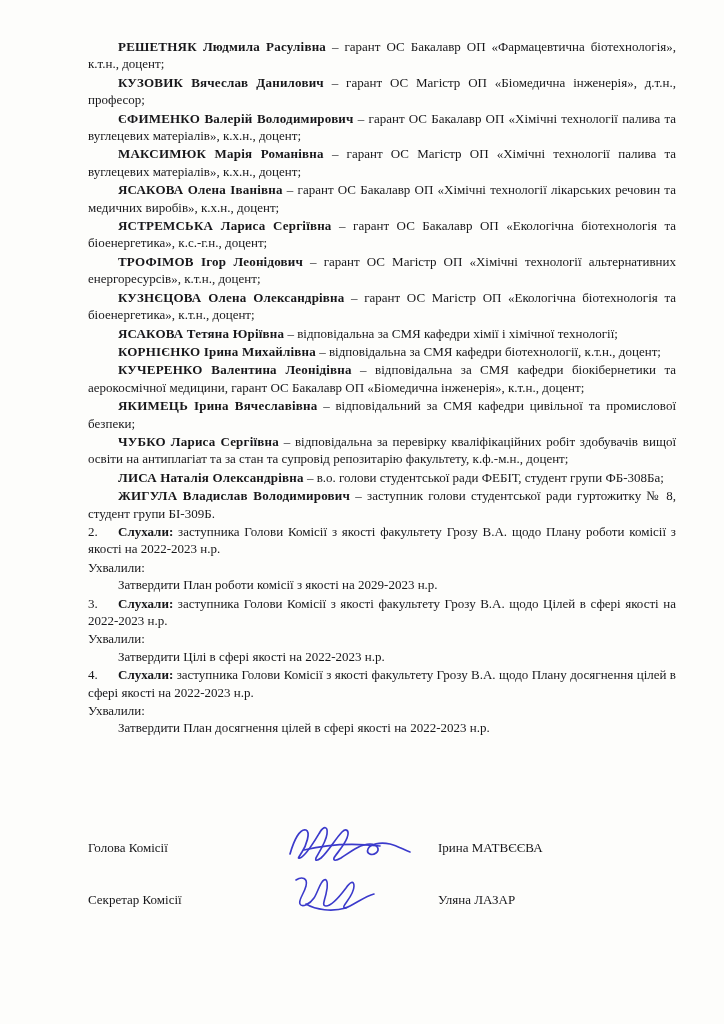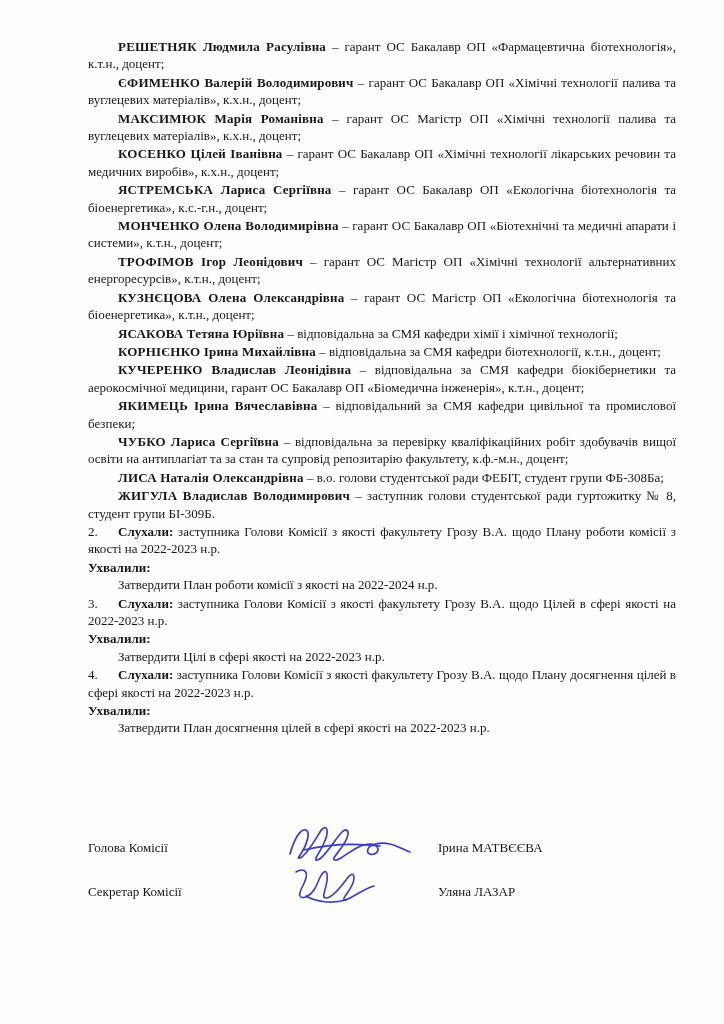--- a/index.html
+++ b/index.html
@@ -57,21 +57,21 @@
     font-weight: normal;
   }
   .item .body {
     display: block;
     text-indent: 30px;
   }
   .lbl {
     font-weight: bold;
   }
   .uhval {
-    font-weight: bold;
+    font-weight: normal;
     font-size: 13.0px;
     line-height: 17.4px;
     margin: 0;
     text-indent: 0;
   }
   .resolution {
     font-size: 13.0px;
     line-height: 17.4px;
     margin: 0 0 1px 0;
     text-indent: 30px;
@@ -106,41 +106,41 @@
   .sig svg { display: block; }
 </style>
 </head>
 <body>
 
 <div class="page">
 
   <div class="content">
 
     <p class="para"><b class="nm">РЕШЕТНЯК Людмила Расулівна</b><span> – гарант ОС Бакалавр ОП «Фармацевтична біотехнологія», к.т.н., доцент;</span></p>
+    <p class="para"><b class="nm">КУЗОВИК Вячеслав Данилович</b><span> – гарант ОС Магістр ОП «Біомедична інженерія», д.т.н., професор;</span></p>
     <p class="para"><b class="nm">ЄФИМЕНКО Валерій Володимирович</b><span> – гарант ОС Бакалавр ОП «Хімічні технології палива та вуглецевих матеріалів», к.х.н., доцент;</span></p>
     <p class="para"><b class="nm">МАКСИМЮК Марія Романівна</b><span> – гарант ОС Магістр ОП «Хімічні технології палива та вуглецевих матеріалів», к.х.н., доцент;</span></p>
-    <p class="para"><b class="nm">КОСЕНКО Цілей Іванівна</b><span> – гарант ОС Бакалавр ОП «Хімічні технології лікарських речовин та медичних виробів», к.х.н., доцент;</span></p>
+    <p class="para"><b class="nm">ЯСАКОВА Олена Іванівна</b><span> – гарант ОС Бакалавр ОП «Хімічні технології лікарських речовин та медичних виробів», к.х.н., доцент;</span></p>
     <p class="para"><b class="nm">ЯСТРЕМСЬКА Лариса Сергіївна</b><span> – гарант ОС Бакалавр ОП «Екологічна біотехнологія та біоенергетика», к.с.-г.н., доцент;</span></p>
-    <p class="para"><b class="nm">МОНЧЕНКО Олена Володимирівна</b><span> – гарант ОС Бакалавр ОП «Біотехнічні та медичні апарати і системи», к.т.н., доцент;</span></p>
     <p class="para"><b class="nm">ТРОФІМОВ Ігор Леонідович</b><span> – гарант ОС Магістр ОП «Хімічні технології альтернативних енергоресурсів», к.т.н., доцент;</span></p>
     <p class="para"><b class="nm">КУЗНЄЦОВА Олена Олександрівна</b><span> – гарант ОС Магістр ОП «Екологічна біотехнологія та біоенергетика», к.т.н., доцент;</span></p>
     <p class="para"><b class="nm">ЯСАКОВА Тетяна Юріївна</b><span> – відповідальна за СМЯ кафедри хімії і хімічної технології;</span></p>
     <p class="para"><b class="nm">КОРНІЄНКО Ірина Михайлівна</b><span> – відповідальна за СМЯ кафедри біотехнології, к.т.н., доцент;</span></p>
-    <p class="para"><b class="nm">КУЧЕРЕНКО Владислав Леонідівна</b><span> – відповідальна за СМЯ кафедри біокібернетики та аерокосмічної медицини, гарант ОС Бакалавр ОП «Біомедична інженерія», к.т.н., доцент;</span></p>
+    <p class="para"><b class="nm">КУЧЕРЕНКО Валентина Леонідівна</b><span> – відповідальна за СМЯ кафедри біокібернетики та аерокосмічної медицини, гарант ОС Бакалавр ОП «Біомедична інженерія», к.т.н., доцент;</span></p>
     <p class="para"><b class="nm">ЯКИМЕЦЬ Ірина Вячеславівна</b><span> – відповідальний за СМЯ кафедри цивільної та промислової безпеки;</span></p>
     <p class="para"><b class="nm">ЧУБКО Лариса Сергіївна</b><span> – відповідальна за перевірку кваліфікаційних робіт здобувачів вищої освіти на антиплагіат та за стан та супровід репозитарію факультету, к.ф.-м.н., доцент;</span></p>
     <p class="para"><b class="nm">ЛИСА Наталія Олександрівна</b><span> – в.о. голови студентської ради ФЕБІТ, студент групи ФБ-308Ба;</span></p>
     <p class="para"><b class="nm">ЖИГУЛА Владислав Володимирович</b><span> – заступник голови студентської ради гуртожитку № 8, студент групи БІ-309Б.</span></p>
 
     <div class="item">
       <span class="num">2.</span>
       <span class="body"><span class="lbl">Слухали:</span><span> заступника Голови Комісії з якості факультету Грозу В.А. щодо Плану роботи комісії з якості на 2022-2023 н.р.</span></span>
     </div>
     <p class="uhval">Ухвалили:</p>
-    <p class="resolution">Затвердити План роботи комісії з якості на 2022-2024 н.р.</p>
+    <p class="resolution">Затвердити План роботи комісії з якості на 2029-2023 н.р.</p>
 
     <div class="item">
       <span class="num">3.</span>
       <span class="body"><span class="lbl">Слухали:</span><span> заступника Голови Комісії з якості факультету Грозу В.А. щодо Цілей в сфері якості на 2022-2023 н.р.</span></span>
     </div>
     <p class="uhval">Ухвалили:</p>
     <p class="resolution">Затвердити Цілі в сфері якості на 2022-2023 н.р.</p>
 
     <div class="item">
       <span class="num">4.</span>
@@ -157,21 +157,21 @@
       <span class="sign-name">Ірина МАТВЄЄВА</span>
       <span class="sig" style="left:196px; top:-20px;">
         <svg width="130" height="46" viewBox="0 0 130 46">
           <g fill="none" stroke="#3b3acb" stroke-width="1.7" stroke-linecap="round" stroke-linejoin="round">
             <path d="M6 34 C10 20, 16 8, 22 10 C27 12, 22 26, 18 32 C15 37, 13 39, 16 38 C22 36, 30 22, 36 12 C40 6, 44 6, 43 14 C42 22, 34 34, 32 38 C31 41, 33 41, 37 38 C44 32, 52 18, 58 12 C62 8, 66 10, 63 18 C60 26, 52 34, 50 38 C49 41, 52 41, 57 38 C66 32, 76 24, 86 24 C94 24, 96 30, 92 33 C88 36, 82 34, 84 29 C86 24, 96 22, 106 24 C114 26, 120 30, 126 32"></path>
             <path d="M20 30 C36 26, 62 22, 96 26"></path>
           </g>
         </svg>
       </span>
     </div>
-    <div class="sign-row" style="">
+    <div class="sign-row" style="margin-top: 8px;">
       <span class="sign-role">Секретар Комісії</span>
       <span class="sign-name">Уляна ЛАЗАР</span>
       <span class="sig" style="left:200px; top:-22px;">
         <svg width="90" height="44" viewBox="0 0 90 44">
           <g fill="none" stroke="#3b3acb" stroke-width="1.6" stroke-linecap="round" stroke-linejoin="round">
             <path d="M8 10 C14 6, 20 8, 18 16 C16 24, 10 30, 12 34 C14 38, 22 34, 26 28 C30 22, 32 12, 36 10 C40 8, 40 16, 38 24 C36 32, 34 36, 38 36 C44 36, 52 26, 58 18 C62 12, 66 10, 66 16 C66 24, 58 32, 56 36 C55 39, 58 38, 62 36 C70 32, 78 26, 86 24"></path>
             <path d="M18 34 C28 40, 44 42, 58 38"></path>
           </g>
         </svg>
       </span>

